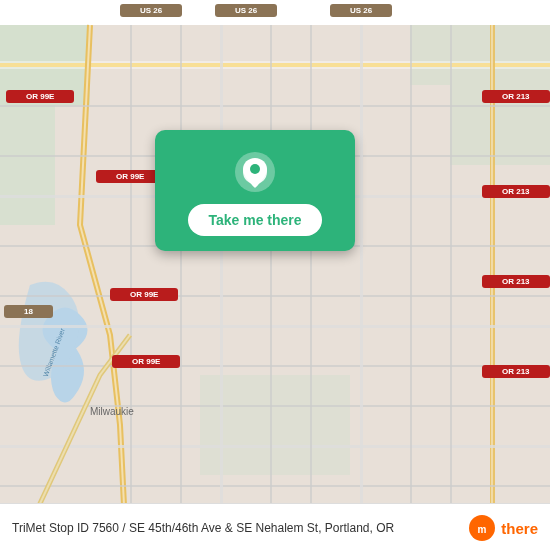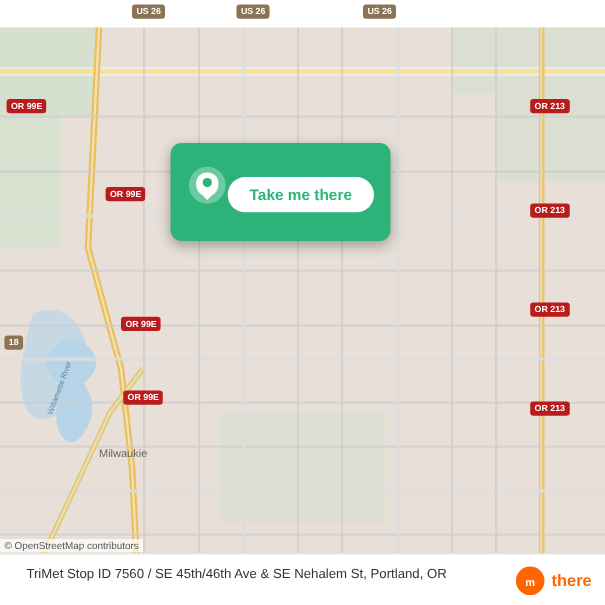--- a/index.html
+++ b/index.html
@@ -28,21 +28,21 @@
 
     
     #take-me-there-card {
       position: absolute;
       top: 130px;
       left: 155px;
       width: 200px;
       background: #2db37a;
       border-radius: 10px;
       display: flex;
-      flex-direction: row;
+      flex-direction: column;
       align-items: center;
       padding: 20px 15px 15px 15px;
       box-shadow: 0 4px 12px rgba(0,0,0,0.3);
     }
 
     #location-pin-icon {
       width: 44px;
       height: 44px;
       margin-bottom: 10px;
     }
@@ -59,23 +59,23 @@
       white-space: nowrap;
     }
 
     
     #bottom-bar {
       position: absolute;
       bottom: 0;
       left: 0;
       width: 100%;
       background: white;
-      padding: 10px 12px 8px 24px;
+      padding: 10px 12px 8px 12px;
       display: flex;
-      align-items: flex-start;
+      align-items: center;
       justify-content: space-between;
       border-top: 1px solid #ddd;
     }
 
     #bottom-text {
       font-size: 12px;
       color: #333;
       flex: 1;
     }
 
@@ -102,21 +102,21 @@
       color: #555;
     }
 
     
     .route-badge {
       position: absolute;
       background: #4a4a4a;
       color: white;
       font-size: 8px;
       font-weight: bold;
-      padding: 2px 4px;
+      padding: 2px 20px;
       border-radius: 3px;
     }
 
     .route-badge.us { background: #8B7355; }
     .route-badge.or { background: #b91c1c; color: white; }
   </style>
 </head>
 <body>
 
 <div id="map-container">
@@ -197,23 +197,20 @@
         <circle cx="22" cy="22" r="12" fill="rgba(255,255,255,0.9)"></circle>
 
         <path d="M 22 8 C 15 8 10 13 10 19 C 10 27 22 38 22 38 C 22 38 34 27 34 19 C 34 13 29 8 22 8 Z" fill="white"></path>
         <circle cx="22" cy="19" r="5" fill="#2db37a"></circle>
       </svg>
     </div>
 
     <button id="take-me-there-btn">Take me there</button>
   </div>
 
-  <div id="copyright-bar">
-    <span>© OpenStreetMap contributors</span>
-  </div>
 
   <div id="bottom-bar">
     <span id="bottom-text">TriMet Stop ID 7560 / SE 45th/46th Ave &amp; SE Nehalem St, Portland, OR</span>
     <div id="moovit-logo">
       <svg width="28" height="28" viewBox="0 0 28 28">
         <circle cx="14" cy="14" r="13" fill="#ff6600"></circle>
         <text x="14" y="19" text-anchor="middle" font-size="10" font-weight="bold" fill="white" font-family="Arial">m</text>
       </svg>
       <span id="moovit-logo-text" style="font-size:15px; font-weight:bold; color:#ff6600; margin-left:3px;">there</span>
     </div>

